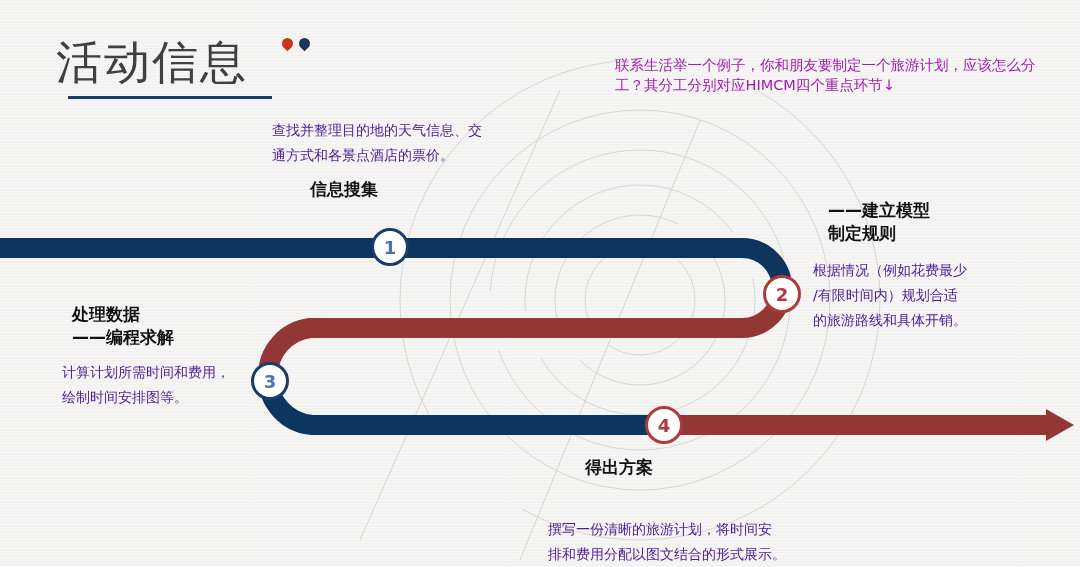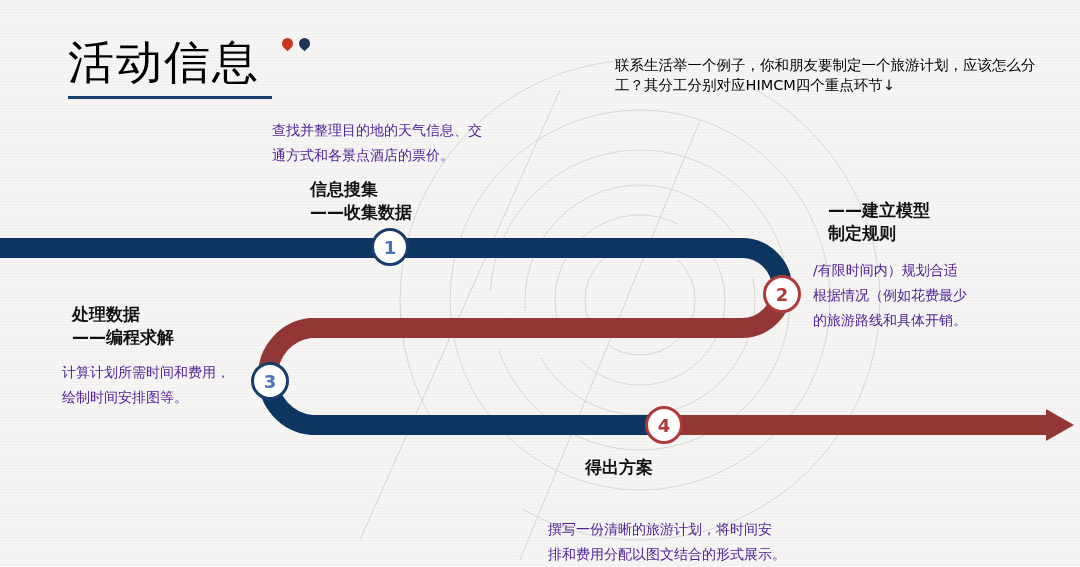--- a/index.html
+++ b/index.html
@@ -7,31 +7,31 @@
     width:1080px; height:567px; overflow:hidden; position:relative;
     background: #f3f2f1;
     font-family: "DejaVu Sans", "Liberation Sans", sans-serif;
   }
   .bg-texture {
     position:absolute; inset:0;
     background: repeating-linear-gradient(0deg, rgba(255,255,255,0.35) 0px, rgba(255,255,255,0.35) 1px, rgba(0,0,0,0.012) 2px, rgba(255,255,255,0) 3px);
   }
   svg.canvas { position:absolute; left:0; top:0; }
   .title {
-    position:absolute; left:68px; top:34px;
-    font-size:46px; color:#000000; letter-spacing:2px; line-height:56px;
+    position:absolute; left:56px; top:34px;
+    font-size:46px; color:#404040; letter-spacing:2px; line-height:56px;
     font-family: "DejaVu Sans", sans-serif;
   }
   .title-underline {
     position:absolute; left:68px; top:96px; width:204px; height:3px; background:#163d6b;
   }
   .dot { position:absolute; width:11px; height:11px; border-radius:50% 50% 50% 0; transform:rotate(-45deg); }
   .intro {
     position:absolute; left:615px; top:55px; width:430px;
-    font-size:14.5px; line-height:20px; color:#000000;
+    font-size:14.5px; line-height:20px; color:#a21caf;
   }
   .step-title {
     position:absolute; font-weight:bold; color:#111; font-size:17px; line-height:23px; text-align:left;
   }
   .desc {
     position:absolute; font-size:14px; line-height:25px; color:#4c1d95;
   }
   .node {
     position:absolute; width:38px; height:38px; border-radius:50%;
     background:#fff; box-sizing:border-box;
@@ -74,33 +74,32 @@
 <div class="dot" style="left:299px;top:38px;background:#1c3656;"></div>
 
 <div class="intro">联系生活举一个例子，你和朋友要制定一个旅游计划，应该怎么分工？其分工分别对应HIMCM四个重点环节↓</div>
 
 <div class="desc" style="left:272px;top:118px;width:260px;">
   <div>查找并整理目的地的天气信息、交</div>
   <div>通方式和各景点酒店的票价。</div>
 </div>
 <div class="step-title" style="left:310px;top:178px;width:180px;">
   <div>信息搜集</div>
-  <div>——收集数据</div>
 </div>
 <div class="node blue" style="left:371px;top:228px;">
   <span>1</span>
 </div>
 
 <div class="step-title" style="left:828px;top:199px;width:150px;">
   <div>——建立模型</div>
   <div>制定规则</div>
 </div>
 <div class="desc" style="left:813px;top:258px;width:200px;">
+  <div>根据情况（例如花费最少</div>
   <div>/有限时间内）规划合适</div>
-  <div>根据情况（例如花费最少</div>
   <div>的旅游路线和具体开销。</div>
 </div>
 <div class="node red" style="left:763px;top:275px;">
   <span>2</span>
 </div>
 
 <div class="step-title" style="left:72px;top:303px;width:150px;">
   <div>处理数据</div>
   <div>——编程求解</div>
 </div>

